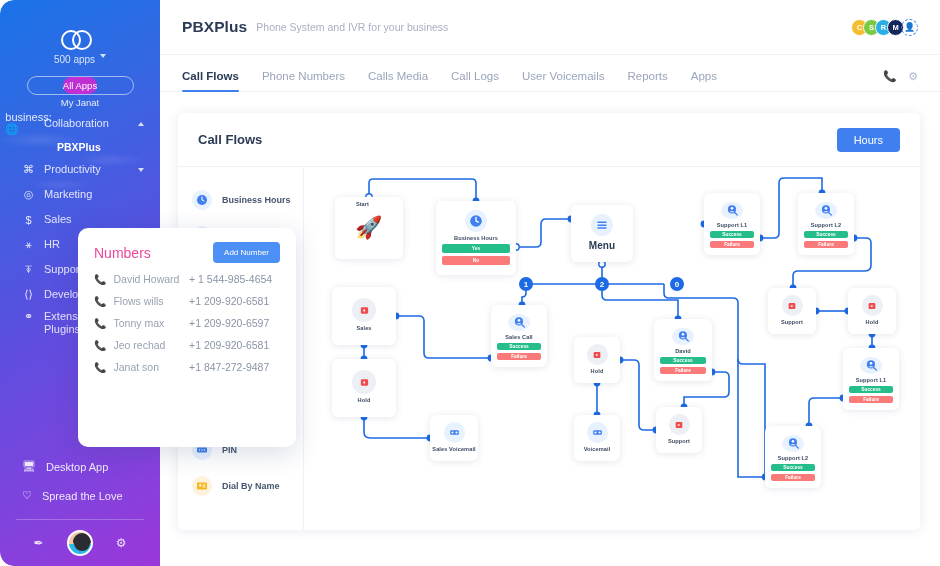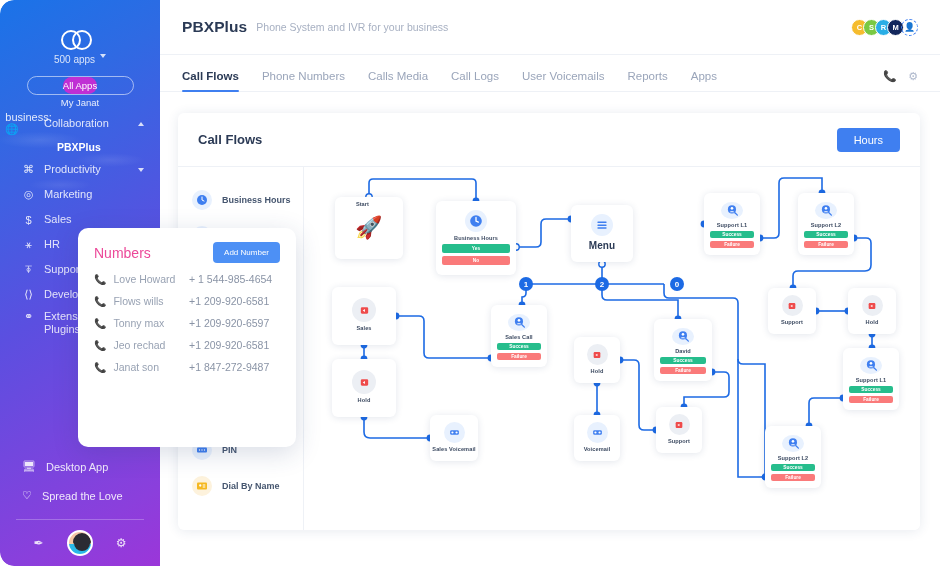--- a/index.html
+++ b/index.html
@@ -637,21 +637,21 @@
 
   <div id="numbers">
     <div id="num-head">
       <span id="num-title">Numbers</span>
       <button id="add-number">Add Number</button>
     </div>
 
     <div class="num-row">
       <span class="c1">
           <span class="ph-ic">📞</span>
-          <span>Love Howard</span>
+          <span>David Howard</span>
         </span>
       <span class="c2">+ 1 544-985-4654</span>
     </div>
     <div class="num-row">
       <span class="c1">
           <span class="ph-ic">📞</span>
           <span>Flows wills</span>
         </span>
       <span class="c2">+1 209-920-6581</span>
     </div>

